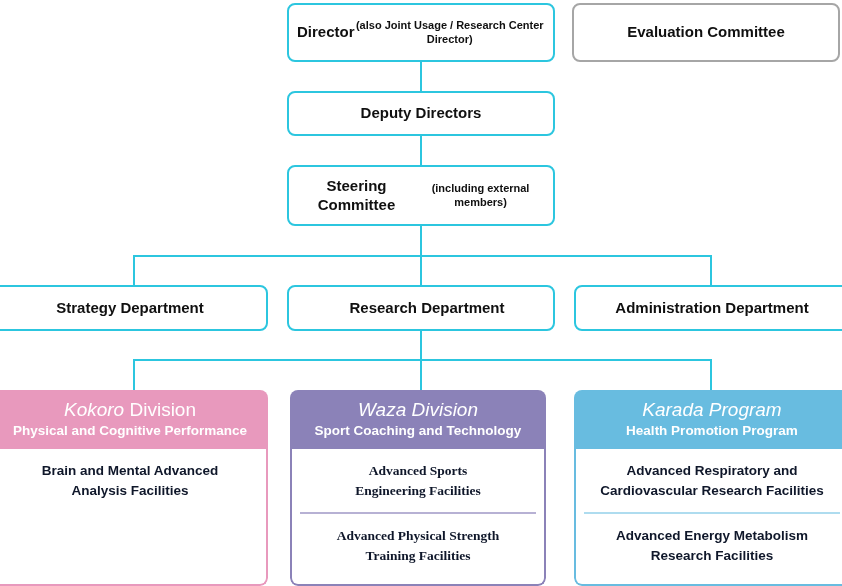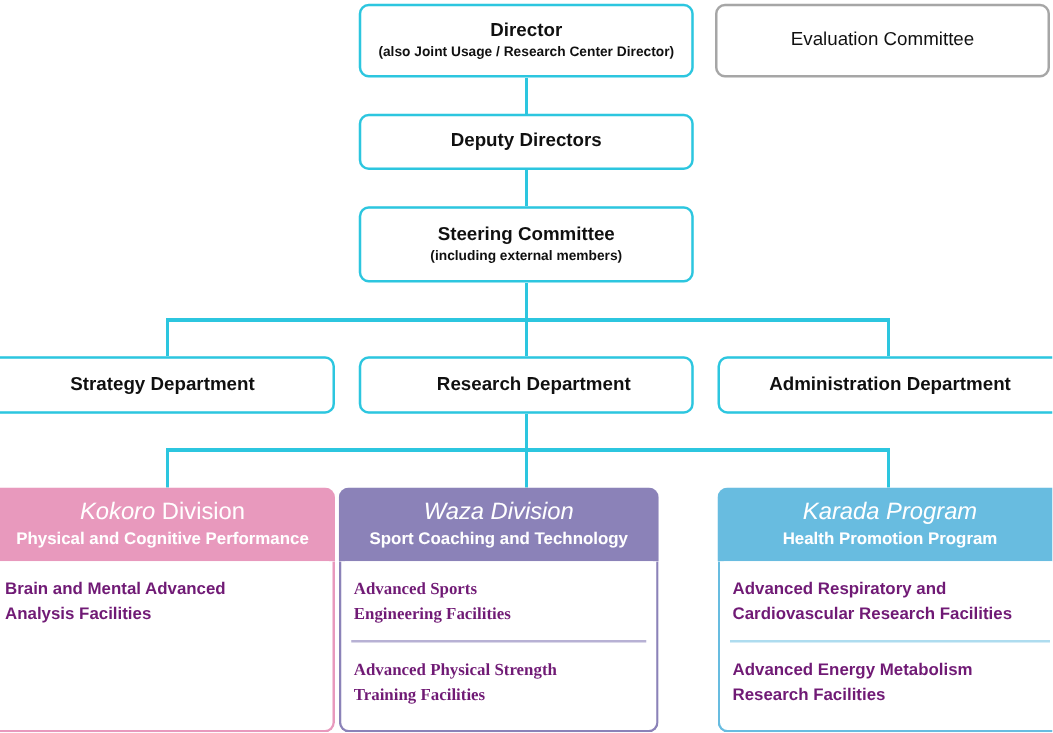--- a/index.html
+++ b/index.html
@@ -28,21 +28,20 @@
   }
 
   
   .node {
     position: absolute;
     box-sizing: border-box;
     background: #ffffff;
     border: 2px solid #2cc6df;
     border-radius: 8px;
     display: flex;
-    flex-direction: column;
     align-items: center;
     justify-content: center;
     text-align: center;
     padding: 4px 8px;
   }
   .node .title {
     font-size: 15px;
     font-weight: bold;
     line-height: 1.25;
     color: #101010;
@@ -51,21 +50,21 @@
     font-size: 11px;
     font-weight: bold;
     line-height: 1.25;
     color: #101010;
     margin-top: 1px;
   }
   .node.gray {
     border-color: #a6a6a6;
   }
   .node.gray .title {
-    font-weight: normal;
+    font-weight: bold;
   }
 
   
   .division {
     position: absolute;
     box-sizing: border-box;
     border-radius: 8px;
     overflow: hidden;
     display: flex;
     flex-direction: column;
@@ -103,22 +102,22 @@
     border-right: 2px solid;
     border-bottom: 2px solid;
     border-bottom-left-radius: 8px;
     border-bottom-right-radius: 8px;
     padding: 0 8px;
   }
   .division .facility {
     font-size: 13.5px;
     font-weight: bold;
     line-height: 1.45;
-    text-align: left;
-    color: #701a75;
+    text-align: center;
+    color: #0f172a;
     padding: 12px 2px 12px 2px;
   }
   .division .facility + .facility {
     border-top: 2px solid;
   }
 
   
   .division.kokoro .dhead { background: #e899bd; }
   .division.kokoro .dbody { border-color: #e899bd; }
 
@@ -190,21 +189,21 @@
         <span class="jp">Kokoro</span><span> Division</span>
       </div>
       <div class="dsub">Physical and Cognitive Performance</div>
     </div>
     <div class="dbody">
       <div class="facility" style="white-space:pre-line;">Brain and Mental Advanced
 Analysis Facilities</div>
     </div>
   </div>
 
-  <div class="division waza" style="left:271px; top:390px; width:256px; height:196px;">
+  <div class="division waza" style="left:290px; top:390px; width:256px; height:196px;">
     <div class="dhead">
       <div class="dname">
         <span class="jp">Waza Division</span><span></span>
       </div>
       <div class="dsub">Sport Coaching and Technology</div>
     </div>
     <div class="dbody">
       <div class="facility" style="white-space:pre-line;">Advanced Sports
 Engineering Facilities</div>
       <div class="facility" style="white-space:pre-line;">Advanced Physical Strength

